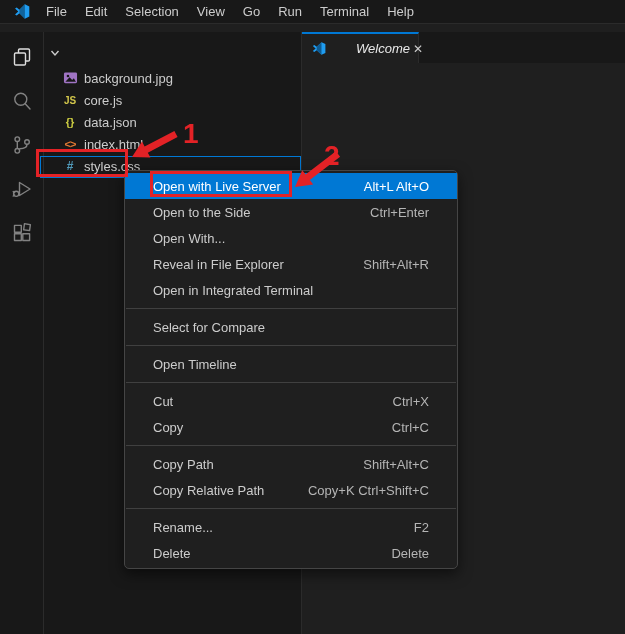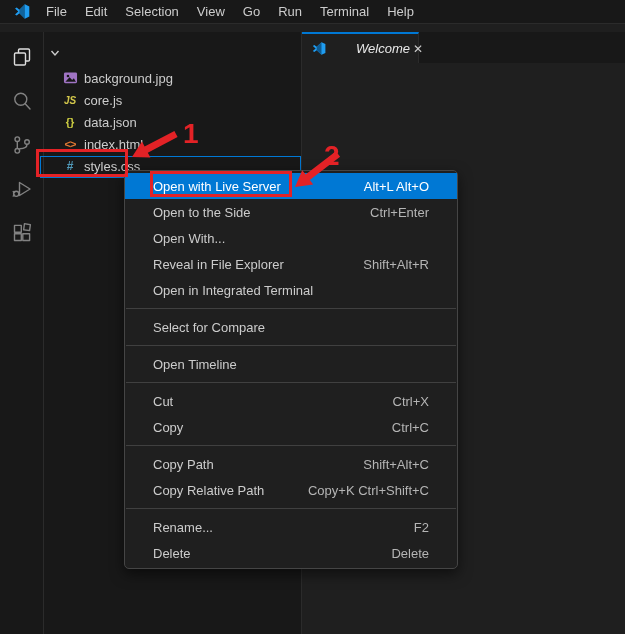--- a/index.html
+++ b/index.html
@@ -37,21 +37,21 @@
   .sidebar-header{height:26px;padding:12px 14px 0 13px;display:flex;align-items:flex-start;
                   justify-content:space-between;font-size:11px;color:var(--text);}
   .more-actions{font-size:14px;letter-spacing:2px;line-height:10px;color:var(--text);cursor:pointer;}
   .tree{margin-top:10px;}
   .folder-row{height:22px;display:flex;align-items:center;padding-left:4px;font-weight:bold;
               color:#d6d6d6;cursor:pointer;}
   .folder-row svg{width:14px;height:14px;margin-right:2px;fill:none;stroke:#cccccc;stroke-width:1.4;}
   .file-row{height:22px;display:flex;align-items:flex-end;padding-left:18px;cursor:pointer;}
   .file-icon{width:16px;height:16px;flex:none;display:flex;align-items:center;justify-content:center;
              font-weight:bold;margin-right:6px;}
-  .gi-js{color:var(--icon-js);font-size:10px;letter-spacing:0;font-style:italic;}
+  .gi-js{color:var(--icon-js);font-size:10px;letter-spacing:0;}
   .gi-json{color:var(--icon-json);font-size:11px;}
   .gi-html{color:var(--icon-html);font-size:11px;letter-spacing:-1px;}
   .gi-css{color:var(--icon-css);font-size:12px;}
   .file-label{color:var(--text);white-space:nowrap;}
 
   
   .editor{position:absolute;left:302px;top:32px;right:0;bottom:0;background:var(--editor-bg);}
   .tabbar{height:31px;background:var(--panel-bg);display:flex;}
   .tab{width:117px;height:31px;background:var(--editor-bg);border-top:2px solid var(--accent);
        border-right:1px solid var(--border);display:flex;align-items:center;padding:0 9px;cursor:pointer;}

